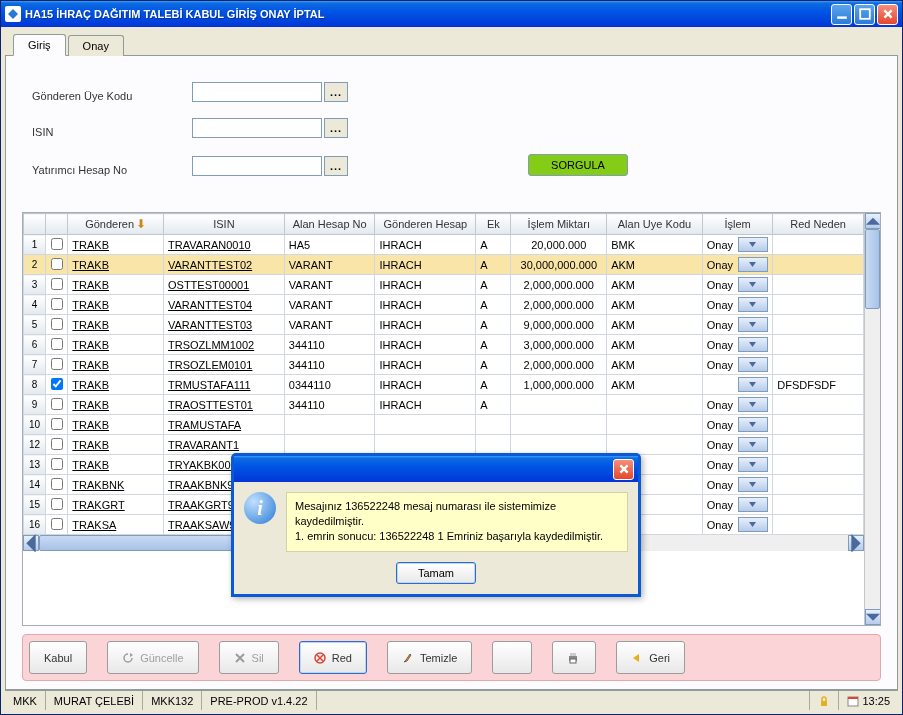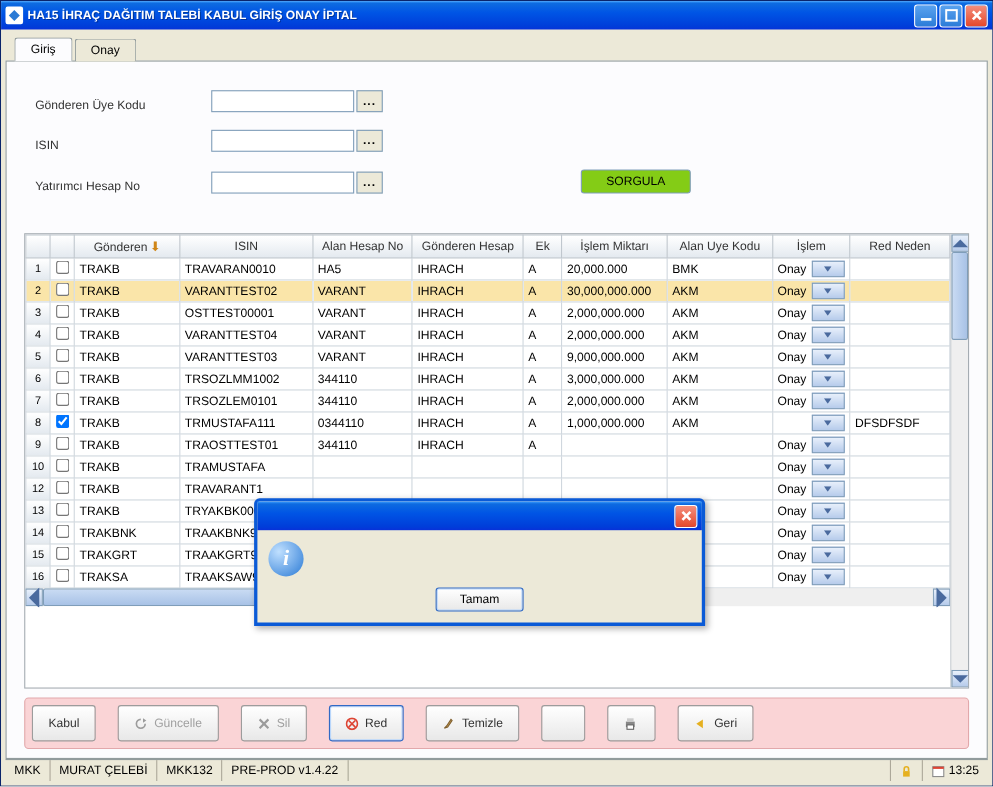--- a/index.html
+++ b/index.html
@@ -34,21 +34,21 @@
 .query-btn { width:100px; height:22px; border:1px solid #7f9db9; background:#84cc16; border-radius:3px; margin-left:180px; }
 
 .grid-wrap { flex:1; border:1px solid #a5acb2; background:#fff; display:flex; overflow:hidden; position:relative; }
 .grid { width:100%; border-collapse:collapse; }
 .grid th { background:linear-gradient(to bottom,#fff,#e3e9ef); border:1px solid #c0c7ce; padding:3px 4px; font-weight:normal; color:#333; height:20px; white-space:nowrap; }
 .grid td { border:1px solid #d0d7de; padding:2px 4px; height:18px; white-space:nowrap; overflow:hidden; }
 .grid tr.sel td { background:#fae5a9; }
 .rowhdr { background:linear-gradient(to bottom,#fff,#e3e9ef); text-align:center; width:22px; font-size:10px; }
 .chkcell { width:22px; text-align:center; }
 .chkcell input { width:12px; height:12px; }
-.numcell { text-align:left; }
+.numcell { text-align:center; }
 .dropcell { display:flex; align-items:center; }
 .dropcell span { flex:1; }
 .drop-arrow { width:15px; height:15px; border:1px solid #7f9db9; background:linear-gradient(to bottom,#e8f0fb,#b6cbeb); display:inline-flex; align-items:center; justify-content:center; margin-left:2px; }
 .drop-arrow svg { width:7px; height:5px; }
 .sort-icon { color:#d08618; font-size:12px; margin-left:2px; }
 
 .vscroll { width:16px; background:#e8e8e8; border-left:1px solid #c0c7ce; display:flex; flex-direction:column; }
 .vscroll .arrow, .hscroll .arrow { height:16px;width:16px; background:linear-gradient(to bottom,#e8f0fb,#b6cbeb); border:1px solid #7f9db9; display:flex; align-items:center; justify-content:center; }
 .vscroll .track { flex:1; background:#efefef; position:relative; }
 .vscroll .thumb { position:absolute; top:0; left:0; right:0; height:80px; background:linear-gradient(to right,#c9dbf3,#a8c2e6); border:1px solid #7f9db9; border-radius:2px; }
@@ -71,21 +71,21 @@
 .modal { position:absolute; left:225px; top:397px; width:410px; border:3px solid #0a5ad7; border-radius:5px 5px 0 0; box-shadow:2px 2px 6px rgba(0,0,0,.3); background:#ece9d8; z-index:50; }
 .modal .titlebar2 { height:26px; background:linear-gradient(to bottom,#3b9dff 0%,#0e6be0 8%,#0055e5 40%,#003dd9 88%,#0831d9 100%); display:flex; justify-content:flex-end; align-items:center; padding:0 4px; }
 .modal .win-btn { width:21px; height:21px; }
 .modal-body { padding:10px; display:flex; gap:10px; align-items:flex-start; }
 .info-icon { width:32px; height:32px; border-radius:50%; background:radial-gradient(circle at 30% 30%,#c0e0ff,#2a7ad5); display:flex; align-items:center; justify-content:center; color:#fff; font-family:Georgia,serif; font-style:italic; font-weight:bold; font-size:20px; flex-shrink:0; }
 .msg-box { flex:1; background:#ffffc8; border:1px solid #d4d0a8; padding:6px 8px; line-height:1.35; min-height:60px; }
 .modal-footer { display:flex; justify-content:center; padding:0 0 10px 0;align-items:center; }
 .dlg-btn { width:80px; height:22px; border:1px solid #9c9c9c; background:linear-gradient(to bottom,#fff,#e8e8e8); border-radius:3px; border:1px solid #316ac5; box-shadow:0 0 0 1px #b8d6fb inset; }
 
 th.c-rowhdr{width:22px;} th.c-chk{width:22px;} th.c-gond{width:95px;margin-top:29px;} th.c-isin{width:120px;} th.c-alan{width:90px;} th.c-ghes{width:100px;} th.c-ek{width:35px;} th.c-mik{width:95px;} th.c-auy{width:95px;} th.c-islem{width:70px;} th.c-red{width:90px;}
-td.c-isin,td.c-gond{overflow:hidden; text-overflow:clip;}
+td.c-isin,td.c-gond{overflow:hidden; text-overflow:clip;text-decoration:underline;}
 
 svg { pointer-events:none; }
 </style>
 </head>
 <body>
 
 <div class="window">
 
   <div class="titlebar">
     <span class="app-icon">
@@ -586,20 +586,24 @@
       <div class="modal">
         <div class="titlebar2">
           <div class="win-btn close">
               <svg viewBox="0 0 10 10">
                 <path d="M2 2 L8 8 M8 2 L2 8" stroke="#fff" stroke-width="2"></path>
               </svg>
             </div>
         </div>
         <div class="modal-body">
           <div class="info-icon">i</div>
+          <div class="msg-box">
+            <div>Mesajınız 136522248 mesaj numarası ile sistemimize kaydedilmiştir.</div>
+            <div>1. emrin sonucu:  136522248    1   Emriniz başarıyla kaydedilmiştir.</div>
+          </div>
         </div>
         <div class="modal-footer">
           <button class="dlg-btn">Tamam</button>
         </div>
       </div>
 
     </div>
 
     <div class="statusbar">
       <div class="status-cell">MKK</div>

